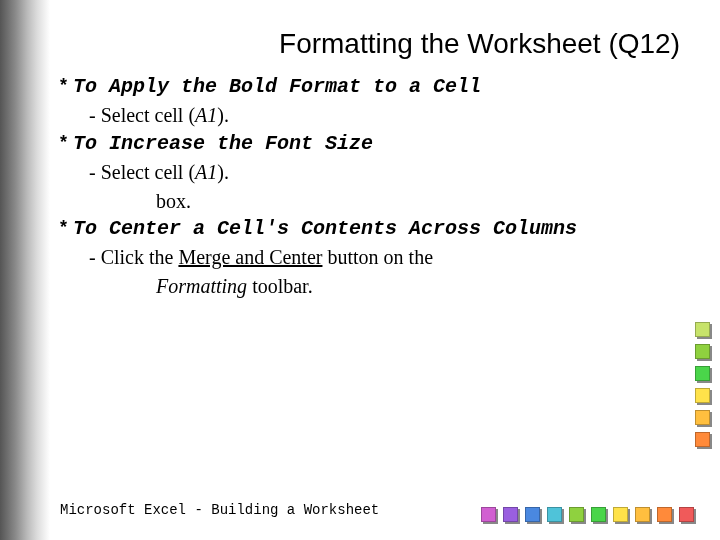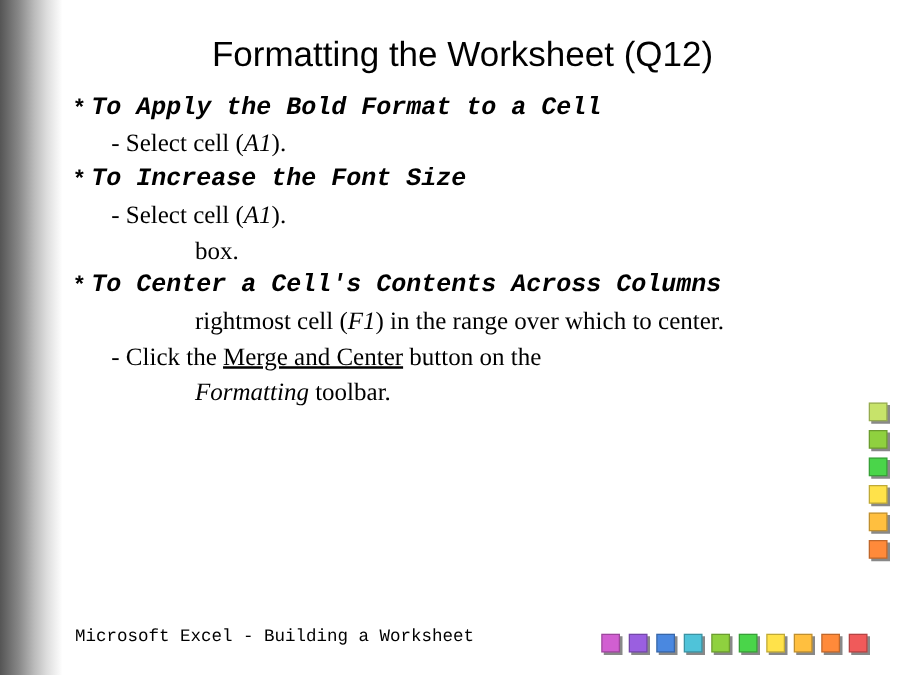--- a/index.html
+++ b/index.html
@@ -24,21 +24,21 @@
     left: 0;
     top: 0;
     width: 720px;
     height: 540px;
     padding: 28px 40px 0 60px;
   }
   .title {
     font-family: Arial, Helvetica, sans-serif;
     font-size: 28px;
     font-weight: 400;
-    text-align: center;
+    text-align: right;
     margin-bottom: 14px;
     color: #000;
   }
   .content {
     font-size: 20px;
     line-height: 1.32;
     color: #000;
   }
   .bullet {
     display: flex;
@@ -132,21 +132,20 @@
       <div class="bullet">
         <span class="bullet-marker">*</span>
         <span class="bullet-text bi">To Increase the Font Size</span>
       </div>
       <div class="sub"><span>- Select cell (</span><span class="i">A1</span><span>).</span></div>
       <div class="sub-cont"><span>box.</span></div>
       <div class="bullet">
         <span class="bullet-marker">*</span>
         <span class="bullet-text bi">To Center a Cell's Contents Across Columns</span>
       </div>
-      <div class="sub-cont"><span>rightmost cell (</span><span class="i">F1</span><span>) in the range over which to center.</span></div>
       <div class="sub"><span>- Click the </span><span class="ul">Merge and Center</span><span> button on the</span></div>
       <div class="sub-cont"><span class="i">Formatting</span><span> toolbar.</span></div>
     </div>
 </div>
 
 <div class="footer">Microsoft  Excel - Building a Worksheet</div>
 
 <div class="squares-right" id="squares-right">
     <div class="sq">
       <div class="shadow"></div>

